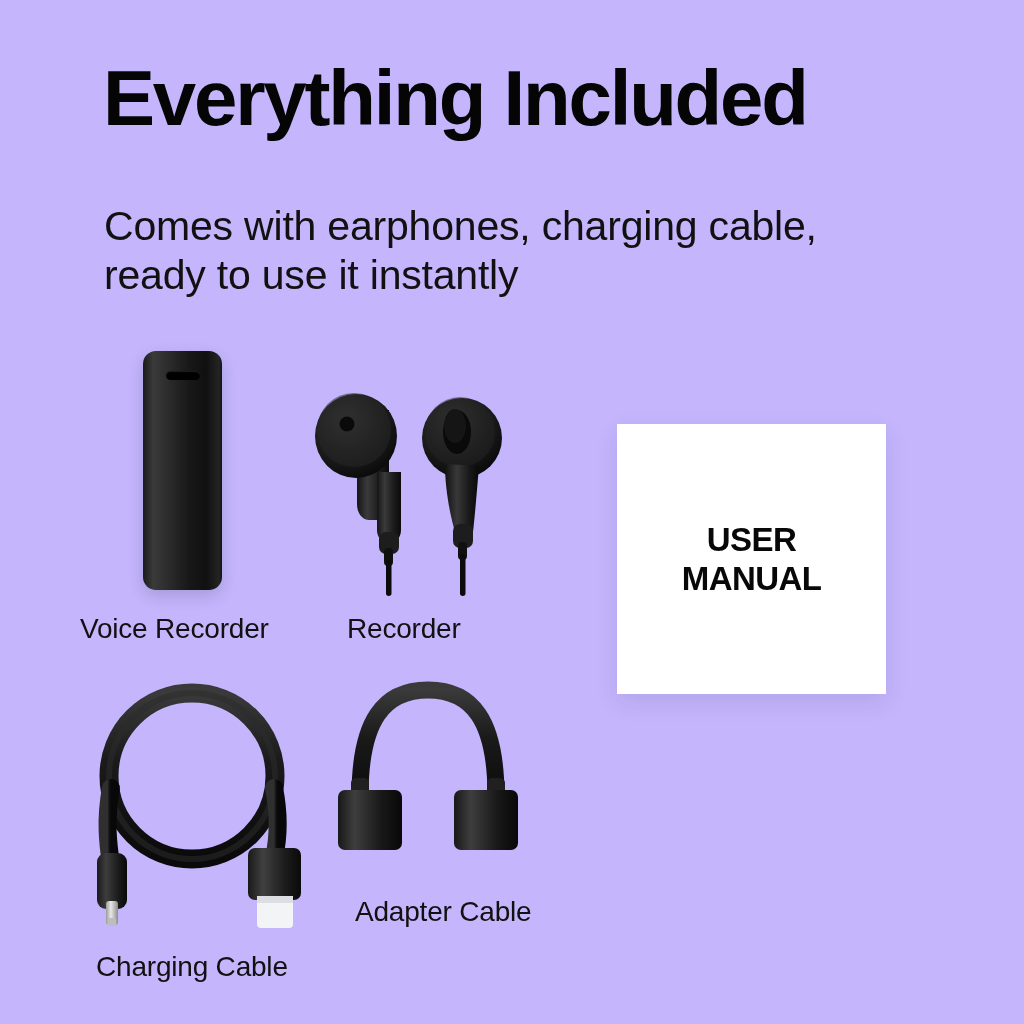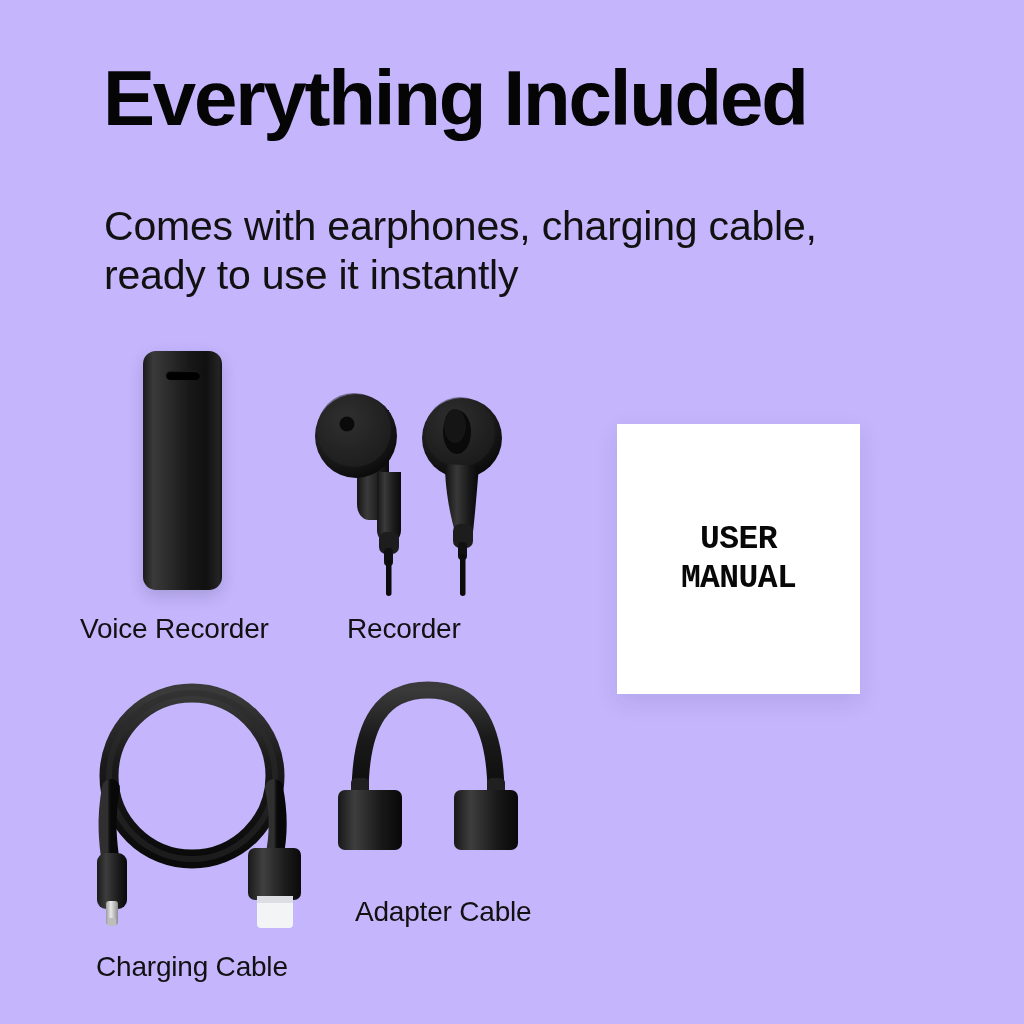--- a/index.html
+++ b/index.html
@@ -101,28 +101,27 @@
     top: 352px;
     width: 210px;
     height: 248px;
   }
 
   
   .manual-card {
     position: absolute;
     left: 617px;
     top: 424px;
-    width: 243px;
+    width: 269px;
     height: 270px;
     background: #ffffff;
     box-shadow: 0 8px 22px rgba(25,30,55,0.10);
     display: flex;
     align-items: center;
     justify-content: center;
-    font-family: Liberation Mono, monospace;
   }
   .manual-card .manual-text {
     text-align: center;
     font-size: 33px;
     line-height: 39px;
     font-weight: 700;
     letter-spacing: -0.6px;
     color: #080808;
   }
   .manual-card .manual-text span { display: block; }

